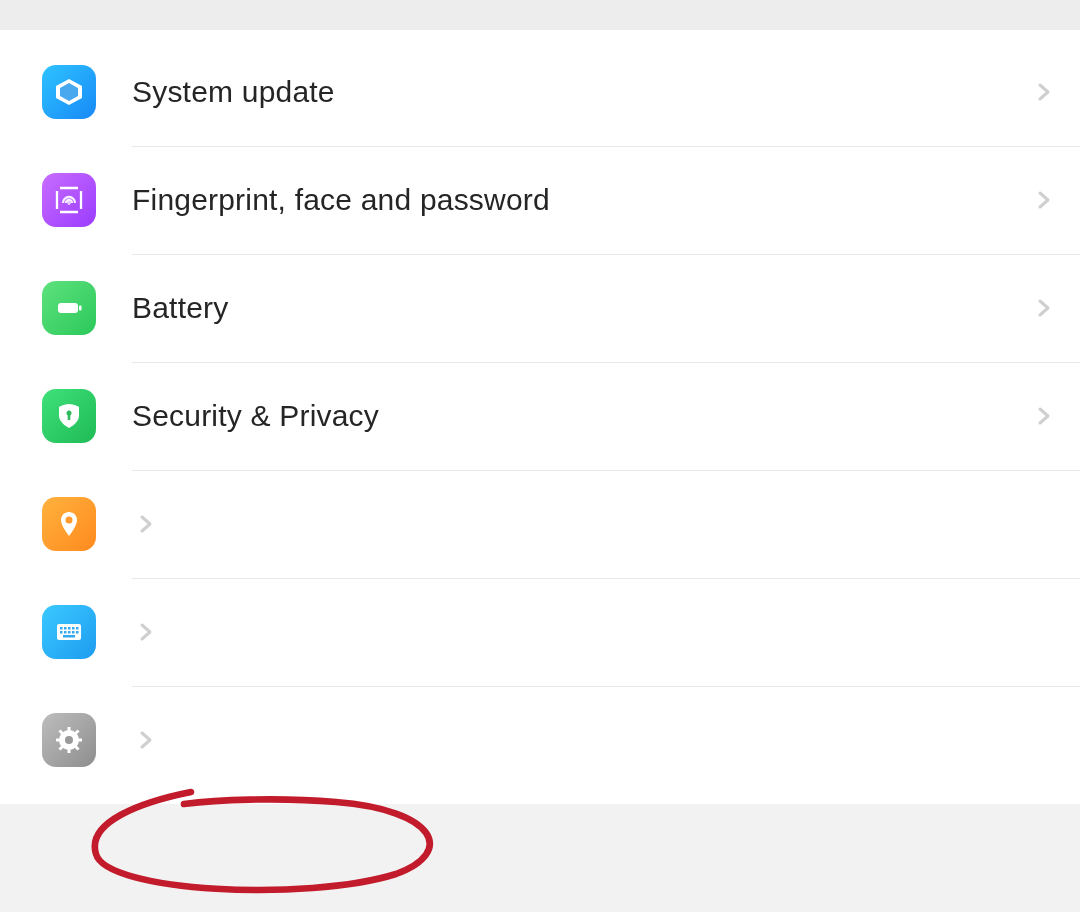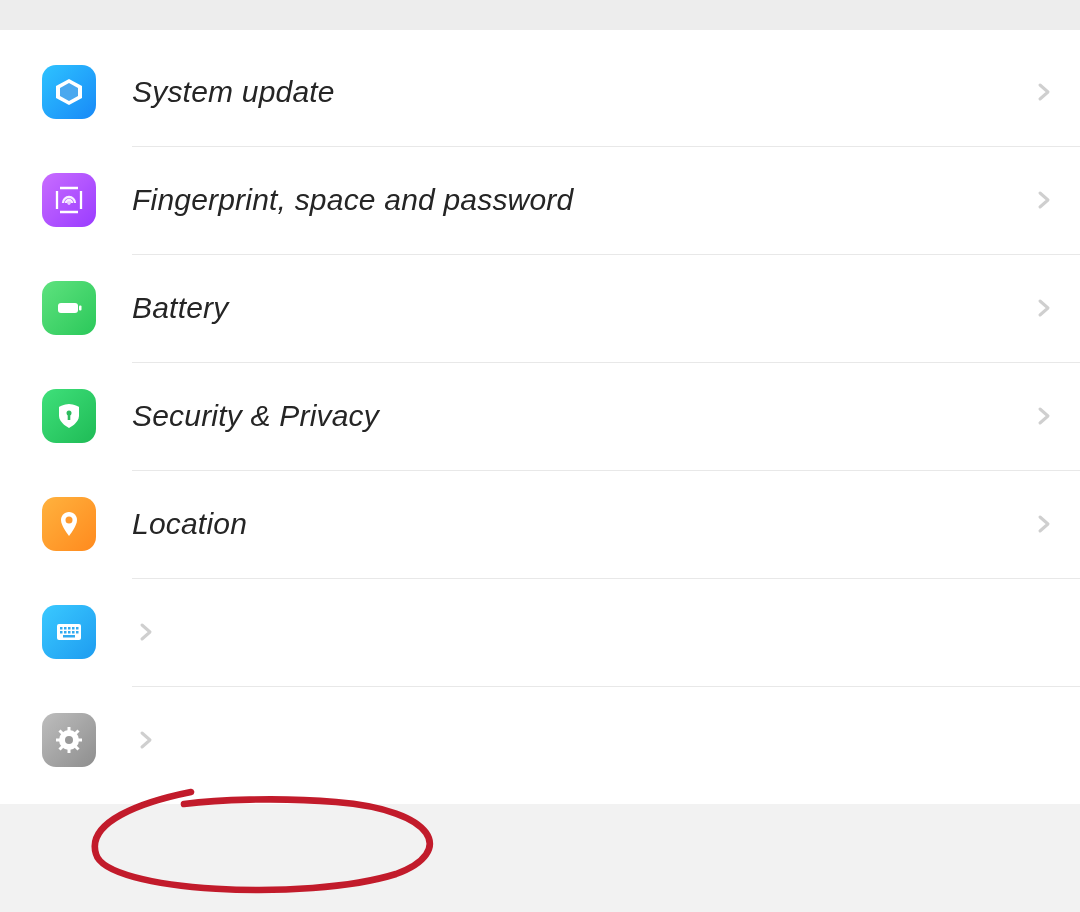--- a/index.html
+++ b/index.html
@@ -47,21 +47,20 @@
     display: flex;
     align-items: center;
     justify-content: center;
     margin-right: 36px;
   }
   .label {
     font-size: 30px;
     color: #252525;
     flex: 1 1 auto;
     letter-spacing: 0.2px;
-    font-style: italic;
   }
   .chev {
     width: 28px;
     height: 28px;
     margin-right: 22px;
     flex: 0 0 28px;
     display: flex;
     align-items: center;
     justify-content: center;
   }
@@ -113,21 +112,21 @@
     <div class="icon bg-purple">
       <svg viewBox="0 0 34 34">
         <g fill="none" stroke="#ffffff" stroke-width="2.3">
           <path d="M8 5 h18 M8 29 h18 M5 8 v18 M29 8 v18"></path>
           <path d="M11 20 a6 6 0 0 1 12 0" opacity="0.9"></path>
           <path d="M14 20 a3 3 0 0 1 6 0" opacity="0.9"></path>
           <circle cx="17" cy="20" r="0.5" fill="#fff"></circle>
         </g>
       </svg>
     </div>
-    <div class="label">Fingerprint, space and password</div>
+    <div class="label">Fingerprint, face and password</div>
     <div class="chev">
         <svg viewBox="0 0 20 20">
           <path d="M6 3 L14 10 L6 17"></path>
         </svg>
       </div>
   </div>
 
   <div class="row">
     <div class="icon bg-green2">
       <svg viewBox="0 0 34 34">
@@ -159,21 +158,20 @@
       </div>
   </div>
 
   <div class="row">
     <div class="icon bg-orange">
       <svg viewBox="0 0 34 34">
         <path d="M17 5 C22 5 25 9 25 13 C25 19 17 29 17 29 C17 29 9 19 9 13 C9 9 12 5 17 5 Z" fill="#ffffff"></path>
         <circle cx="17" cy="13" r="3.5" fill="#ff9a2e"></circle>
       </svg>
     </div>
-    <div class="label">Location</div>
     <div class="chev">
         <svg viewBox="0 0 20 20">
           <path d="M6 3 L14 10 L6 17"></path>
         </svg>
       </div>
   </div>
 
   <div class="row">
     <div class="icon bg-blue2">
       <svg viewBox="0 0 34 34">

